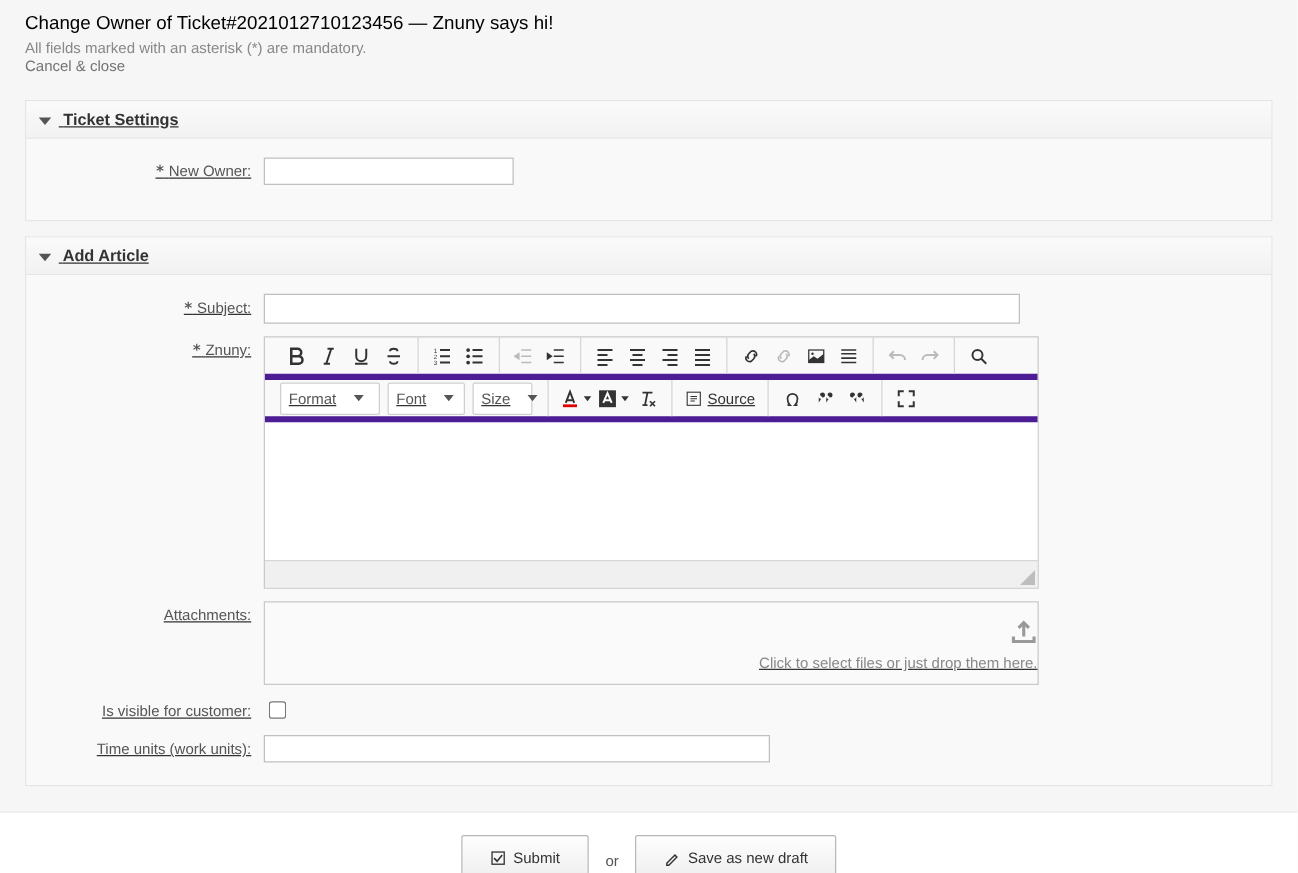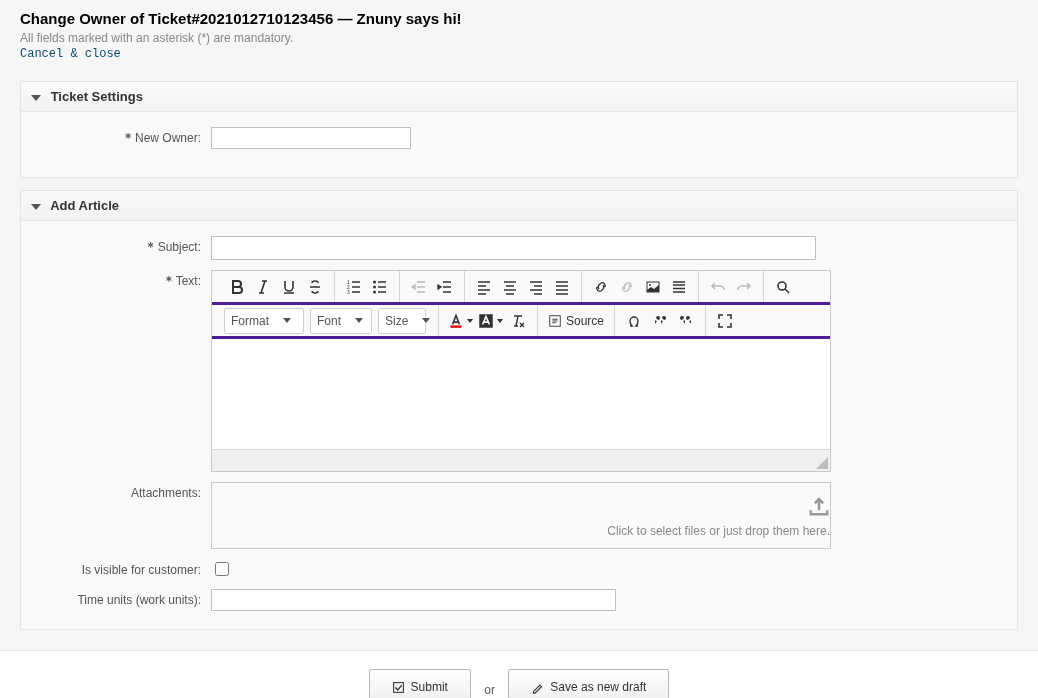--- a/index.html
+++ b/index.html
@@ -1,35 +1,35 @@
 <!DOCTYPE html>
 <html><head>
 <meta charset="utf-8">
 <style>
   * { box-sizing: border-box; }
   html, body { margin: 0; padding: 0; font-family: Arial, Helvetica, sans-serif; font-size: 12px; color: #333; background:#fff;}
   .page { width: 1038px; background:#f6f6f6;}
   .header { padding: 10px 20px 8px 20px; }
-  .header h1 { margin: 0 0 4px 0; font-size: 15px; font-weight: bold; color: #000; }
+  .header h1 { margin: 0 0 4px 0; font-size: 15px; font-weight: normal; color: #000; }
   .header .mandatory { color: #888; margin-bottom: 1px; }
-  .header .cancel { color: #0c4a6e; text-decoration: none; cursor: pointer; display:inline-block;font-family:Liberation Mono, monospace;}
+  .header .cancel { color: #737373; text-decoration: none; cursor: pointer; display:inline-block;}
   .content { padding: 0 20px 20px 20px; background:#f6f6f6;}
-  .widget { border: 1px solid #e5e5e5; background: #f9f9f9; margin-top: 12px; }
+  .widget { border: 1px solid #e5e5e5; background: #f9f9f9; margin-top: 12px; text-decoration: underline; }
   .widget-header { background: linear-gradient(#fafafa,#f2f2f2); border-bottom: 1px solid #e5e5e5; padding: 7px 10px; font-weight: bold; color:#333; font-size:13px; cursor:pointer;}
   .widget-header .tri { display:inline-block; width:0; height:0; border-left:5px solid transparent; border-right:5px solid transparent; border-top:6px solid #555; margin-right:6px; vertical-align:middle;}
   .widget-body { padding: 15px 10px 18px 10px; }
   .field-row { display:flex; align-items:flex-start; margin-bottom:10px;}
   .field-label { width: 180px; text-align:right; padding-right:10px; padding-top:4px; color:#555;}
   .field-label .star { font-family: monospace; font-weight:bold;}
   .field-input {}
   input[type="text"].short { width: 200px; height: 22px; border:1px solid #bfbfbf; padding:2px 4px; background:#fff;}
   input[type="text"].long { width: 605px; height: 24px; border:1px solid #bfbfbf; padding:2px 4px; background:#fff;}
   input[type="text"].med { width: 405px; height: 22px; border:1px solid #bfbfbf; padding:2px 4px; background:#fff;}
   .editor { width: 620px; border:1px solid #c9c9c9; background:#f9f9f9;}
-  .toolbar-row { display:flex; align-items:center; height:34px; border-bottom:3px solid #4c1d95; padding:0 6px;}
+  .toolbar-row { display:flex; align-items:center; height:34px; border-bottom:5px solid #4c1d95; padding:0 6px;}
   .group { display:flex; align-items:center; border-right:1px solid #d6d6d6; padding:0 6px; height:100%;}
   .group:last-child { border-right:none;}
   .tbtn { width:26px; height:26px; display:flex; align-items:center; justify-content:center; color:#333; cursor:pointer; border-radius:2px;}
   .tbtn.disabled { color:#bbb; cursor:default;}
   .tbtn svg { width:16px; height:16px; }
   .drop-combo { height:26px; display:flex; align-items:center; border:1px solid #cfcfcf; background:#fff; border-radius:2px; padding:0 6px; cursor:pointer; color:#555; font-size:12px; margin-right:6px;}
   .drop-combo .lbl { margin-right:14px;}
   .drop-combo .car { width:0;height:0;border-left:4px solid transparent;border-right:4px solid transparent;border-top:5px solid #555;}
   .color-combo { display:flex; align-items:center; padding:0 2px; cursor:pointer;}
   .color-combo .car { width:0;height:0;border-left:3px solid transparent;border-right:3px solid transparent;border-top:4px solid #333; margin-left:2px;}
@@ -81,21 +81,21 @@
         <span>Add Article</span>
       </div>
       <div class="widget-body">
 
         <div class="field-row">
           <div class="field-label"><span class="star">*</span> <span>Subject:</span></div>
           <div class="field-input"><input type="text" class="long" style=""></div>
         </div>
 
         <div class="field-row">
-          <div class="field-label"><span class="star">*</span> <span>Text:</span></div>
+          <div class="field-label"><span class="star">*</span> <span>Znuny:</span></div>
           <div class="field-input">
             <div class="editor">
 
               <div class="toolbar-row">
                 <div class="group">
                   <span class="tbtn">
                       <svg viewBox="0 0 16 16">
                         <path d="M4 2h5a3 3 0 010 6H4zm0 6h6a3 3 0 010 6H4z" fill="none" stroke="#333" stroke-width="2"></path>
                       </svg>
                     </span>

